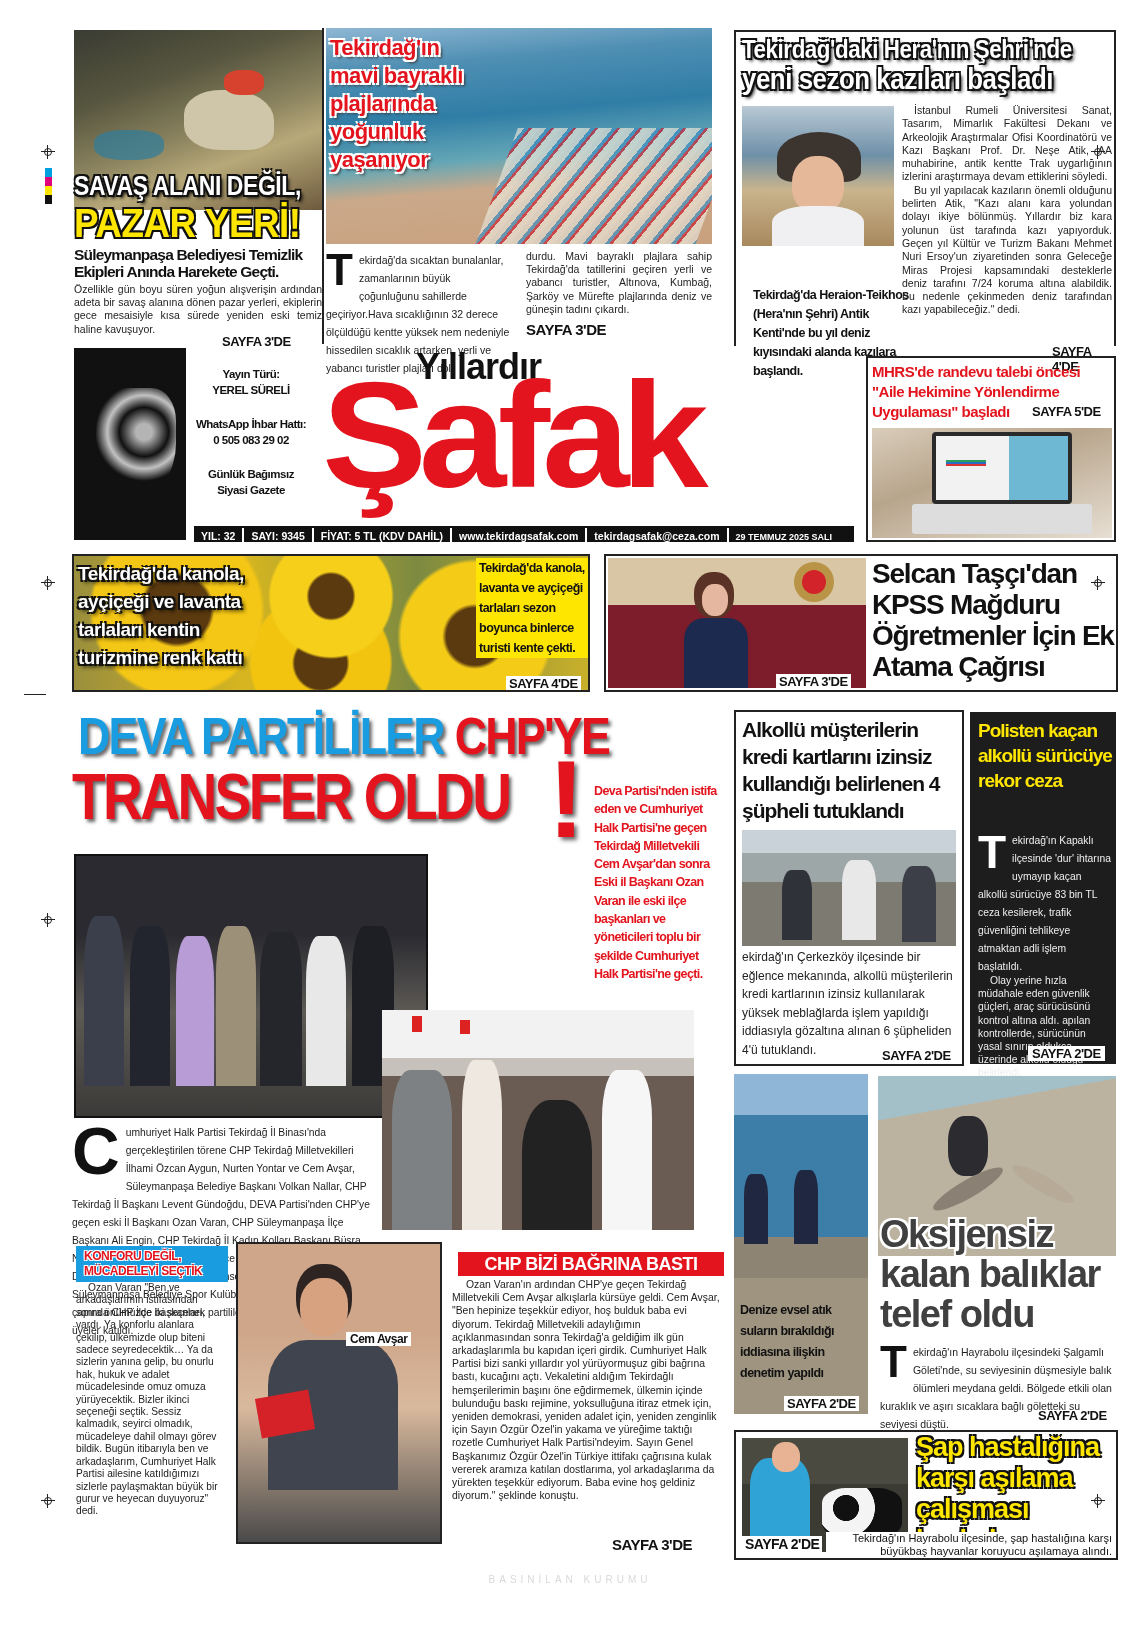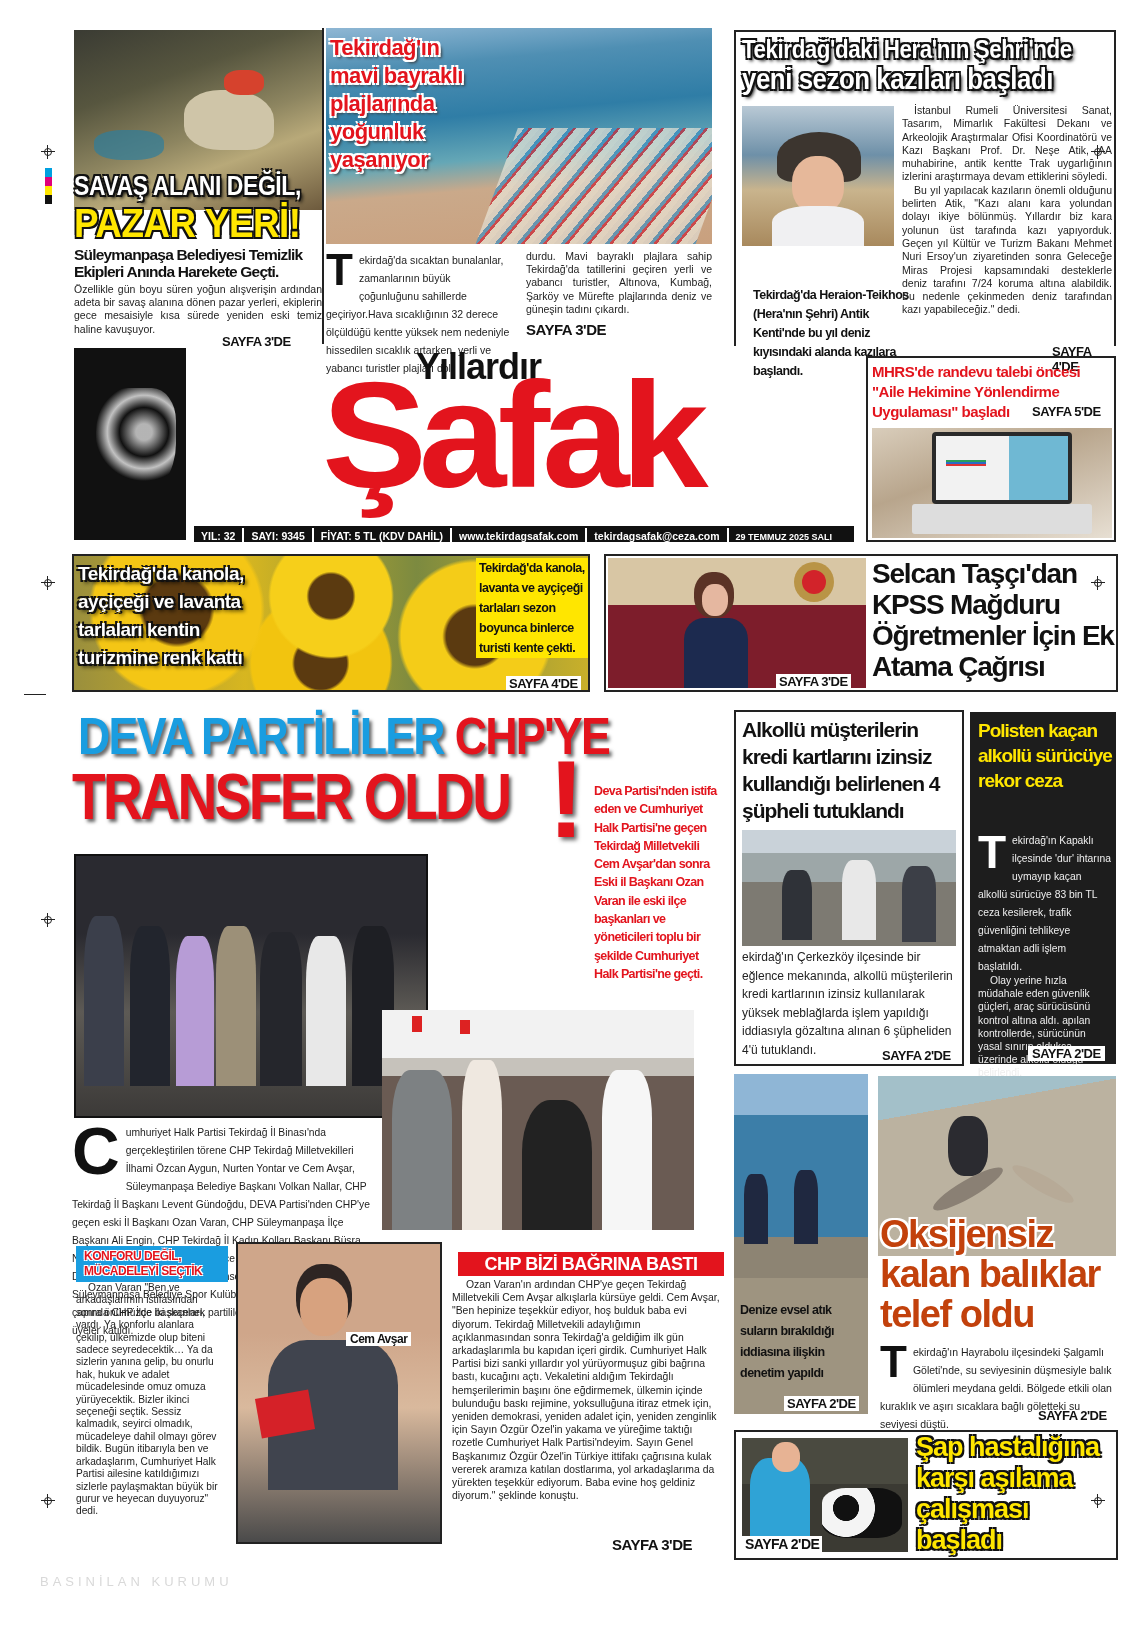--- a/index.html
+++ b/index.html
@@ -98,20 +98,30 @@
     <p style="text-indent:12px">İstanbul Rumeli Üniversitesi Sanat, Tasarım, Mimarlık Fakültesi Dekanı ve Arkeolojik Araştırmalar Ofisi Koordinatörü ve Kazı Başkanı Prof. Dr. Neşe Atik, AA muhabirine, antik kentte Trak uygarlığının izlerini araştırmaya devam ettiklerini söyledi.</p>
     <p style="text-indent:12px">Bu yıl yapılacak kazıların önemli olduğunu belirten Atik, "Kazı alanı kara yolundan dolayı ikiye bölünmüş. Yıllardır biz kara yolunun üst tarafında kazı yapıyorduk. Geçen yıl Kültür ve Turizm Bakanı Mehmet Nuri Ersoy'un ziyaretinden sonra Geleceğe Miras Projesi kapsamındaki desteklerle deniz tarafını 7/24 koruma altına alabildik. Bu nedenle çekinmeden deniz tarafından kazı yapabileceğiz." dedi.</p>
   </div>
   <div class="abs sayfa" style="left:316px;top:312px;">SAYFA 4'DE</div>
 </div>
 
 <div class="abs" style="left:74px;top:348px;width:780px;height:198px;">
   <div class="photo" style="left:0;top:0;width:112px;height:192px;background:#111;">
     <div class="abs" style="left:22px;top:40px;width:80px;height:110px;border-radius:40% 30% 50% 40%;background:radial-gradient(circle at 60% 40%,#ddd 0 10%,#111 30%,#eee 45%,#111 60%);opacity:.8"></div>
   </div>
+  <div class="abs cond" style="left:112px;top:18px;width:130px;text-align:center;font-size:11.5px;line-height:16px;color:#111;">
+    <div>Yayın Türü:</div>
+    <div>YEREL SÜRELİ</div>
+    <div style="height:18px"></div>
+    <div>WhatsApp İhbar Hattı:</div>
+    <div>0 505 083 29 02</div>
+    <div style="height:18px"></div>
+    <div>Günlük Bağımsız</div>
+    <div>Siyasi Gazete</div>
+  </div>
   <div class="abs" style="left:342px;top:-2px;font-family:'Liberation Sans',sans-serif;font-weight:bold;font-size:36px;color:#111;letter-spacing:-1px;">Yıllardır</div>
   <div class="abs" style="left:248px;top:12px;font-family:'Liberation Sans',sans-serif;font-weight:bold;font-size:150px;line-height:150px;color:#e3141d;letter-spacing:-8px;transform:scaleX(1.05);transform-origin:left;">Şafak</div>
   <div class="abs" style="left:120px;top:178px;width:660px;height:16px;background:#111;white-space:nowrap;overflow:hidden;">
     <span class="strip-cell">YIL: 32</span><span class="strip-cell">SAYI: 9345</span><span class="strip-cell">FİYAT: 5  TL (KDV DAHİL)</span><span class="strip-cell">www.tekirdagsafak.com</span><span class="strip-cell">tekirdagsafak@ceza.com</span><span class="strip-cell" style="font-size:9px;border-right:none">29 TEMMUZ  2025  SALI</span>
   </div>
 </div>
 
 <div class="box" style="left:866px;top:356px;width:250px;height:186px;">
   <div class="abs cond" style="left:4px;top:4px;width:240px;font-size:15px;line-height:20px;color:#e3141d;">MHRS'de randevu talebi öncesi "Aile Hekimine Yönlendirme Uygulaması" başladı</div>
   <div class="abs sayfa" style="left:164px;top:46px;">SAYFA 5'DE</div>
@@ -216,31 +226,32 @@
   <div class="abs cond" style="left:6px;top:226px;width:128px;font-size:12.5px;line-height:21px;color:#111;">Denize evsel atık suların bırakıldığı iddiasına ilişkin denetim yapıldı</div>
   <div class="abs sayfa" style="left:50px;top:322px;background:#fff;padding:0 3px;">SAYFA 2'DE</div>
 </div>
 
 <div class="abs" style="left:878px;top:1076px;width:240px;height:344px;">
   <div class="photo" style="left:0;top:0;width:238px;height:180px;background:linear-gradient(170deg,#a3c0c9 0 20%,#bbb2a0 20% 100%);">
     <div class="abs" style="left:70px;top:40px;width:40px;height:60px;background:#2b2b30;border-radius:40%"></div>
     <div class="abs" style="left:50px;top:104px;width:80px;height:18px;background:#8a8074;border-radius:50%;transform:rotate(-30deg)"></div>
     <div class="abs" style="left:130px;top:100px;width:70px;height:16px;background:#b7aa97;border-radius:50%;transform:rotate(30deg)"></div>
   </div>
-  <div class="abs cond" style="left:2px;top:138px;width:236px;font-size:38px;line-height:40px;letter-spacing:-1.5px;color:#c2410c;text-shadow:-2px -2px 0 #fff,2px -2px 0 #fff,-2px 2px 0 #fff,2px 2px 0 #fff;">Oksijensiz kalan balıklar telef oldu</div>
+  <div class="abs cond" style="left:2px;top:138px;width:236px;font-size:38px;line-height:40px;letter-spacing:-1.5px;color:#404040;text-shadow:-2px -2px 0 #fff,2px -2px 0 #fff,-2px 2px 0 #fff,2px 2px 0 #fff;">Oksijensiz kalan balıklar telef oldu</div>
   <div class="abs" style="left:2px;top:266px;width:236px;">
     <span class="dropcap">T</span>
     <span class="body-txt">ekirdağ'ın Hayrabolu ilçesindeki Şalgamlı Göleti'nde, su seviyesinin düşmesiyle balık ölümleri meydana geldi. Bölgede etkili olan kuraklık ve aşırı sıcaklara bağlı göletteki su seviyesi düştü.</span>
   </div>
   <div class="abs sayfa" style="left:160px;top:332px;">SAYFA 2'DE</div>
 </div>
 
 <div class="box" style="left:734px;top:1430px;width:384px;height:130px;">
   <div class="photo" style="left:6px;top:6px;width:166px;height:114px;background:linear-gradient(180deg,#4a4a40 0 40%,#3b3a33 40% 100%);">
     <div class="abs" style="left:8px;top:20px;width:60px;height:90px;background:#2fa3d6;border-radius:30% 30% 0 0"></div>
     <div class="abs" style="left:30px;top:4px;width:28px;height:30px;border-radius:45%;background:#e7b394"></div>
     <div class="abs" style="left:80px;top:50px;width:80px;height:50px;background:radial-gradient(circle at 30% 40%,#111 0 20%,#f4f4f4 21% 45%,#111 46%);border-radius:30%"></div>
   </div>
   <div class="abs cond" style="left:180px;top:0;width:200px;font-size:27px;line-height:31px;color:#ffe600;letter-spacing:-1px;text-shadow:-2px -2px 0 #111,2px -2px 0 #111,-2px 2px 0 #111,2px 2px 0 #111;">Şap hastalığına karşı aşılama çalışması başladı</div>
   <div class="abs sayfa" style="left:6px;top:104px;background:#fff;padding:0 3px;font-size:14px;">SAYFA 2'DE</div>
-</div>
-
-<div class="abs" style="left:40px;top:1574px;width:1060px;font-size:13px;color:#d9d9d9;letter-spacing:4px;text-align:left;">BASINİLAN KURUMU</div>
+  <div class="abs" style="left:90px;top:100px;width:288px;text-align:right;font-size:11px;line-height:13px;background:#fff;padding:0 2px;">Tekirdağ'ın Hayrabolu ilçesinde, şap hastalığına karşı büyükbaş hayvanlar koruyucu aşılamaya alındı.</div>
+</div>
+
+<div class="abs" style="left:40px;top:1574px;width:1060px;font-size:10px;color:#d9d9d9;letter-spacing:4px;text-align:center;">BASINİLAN KURUMU</div>
 
 </body></html>

